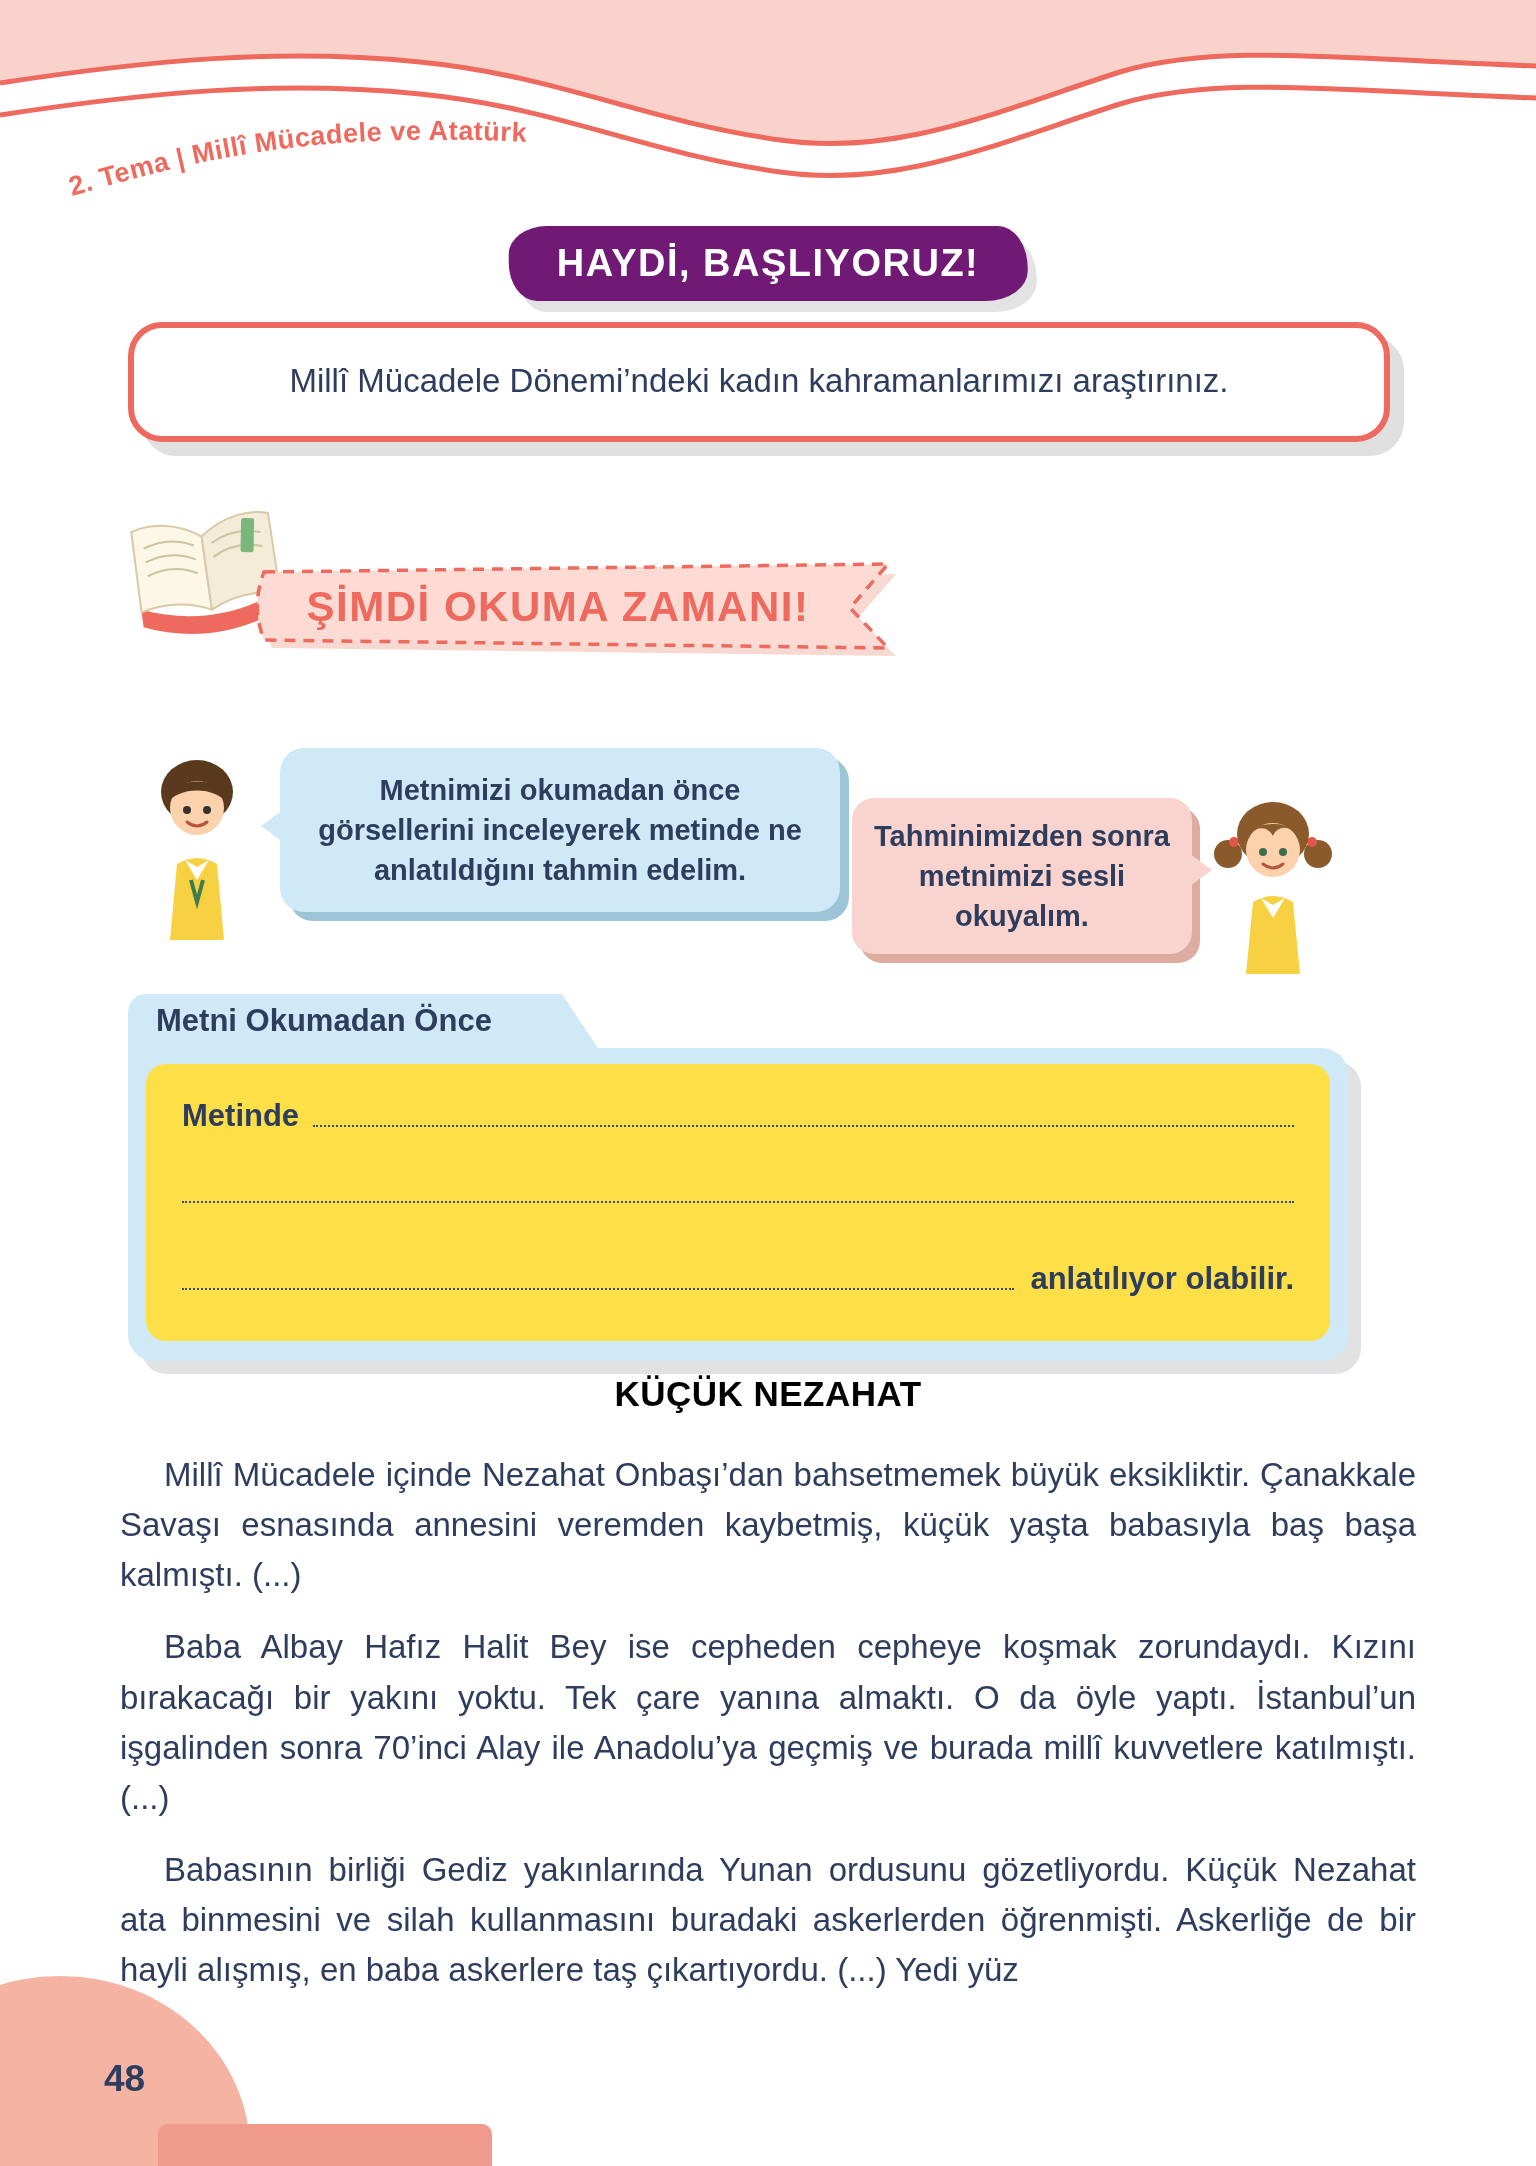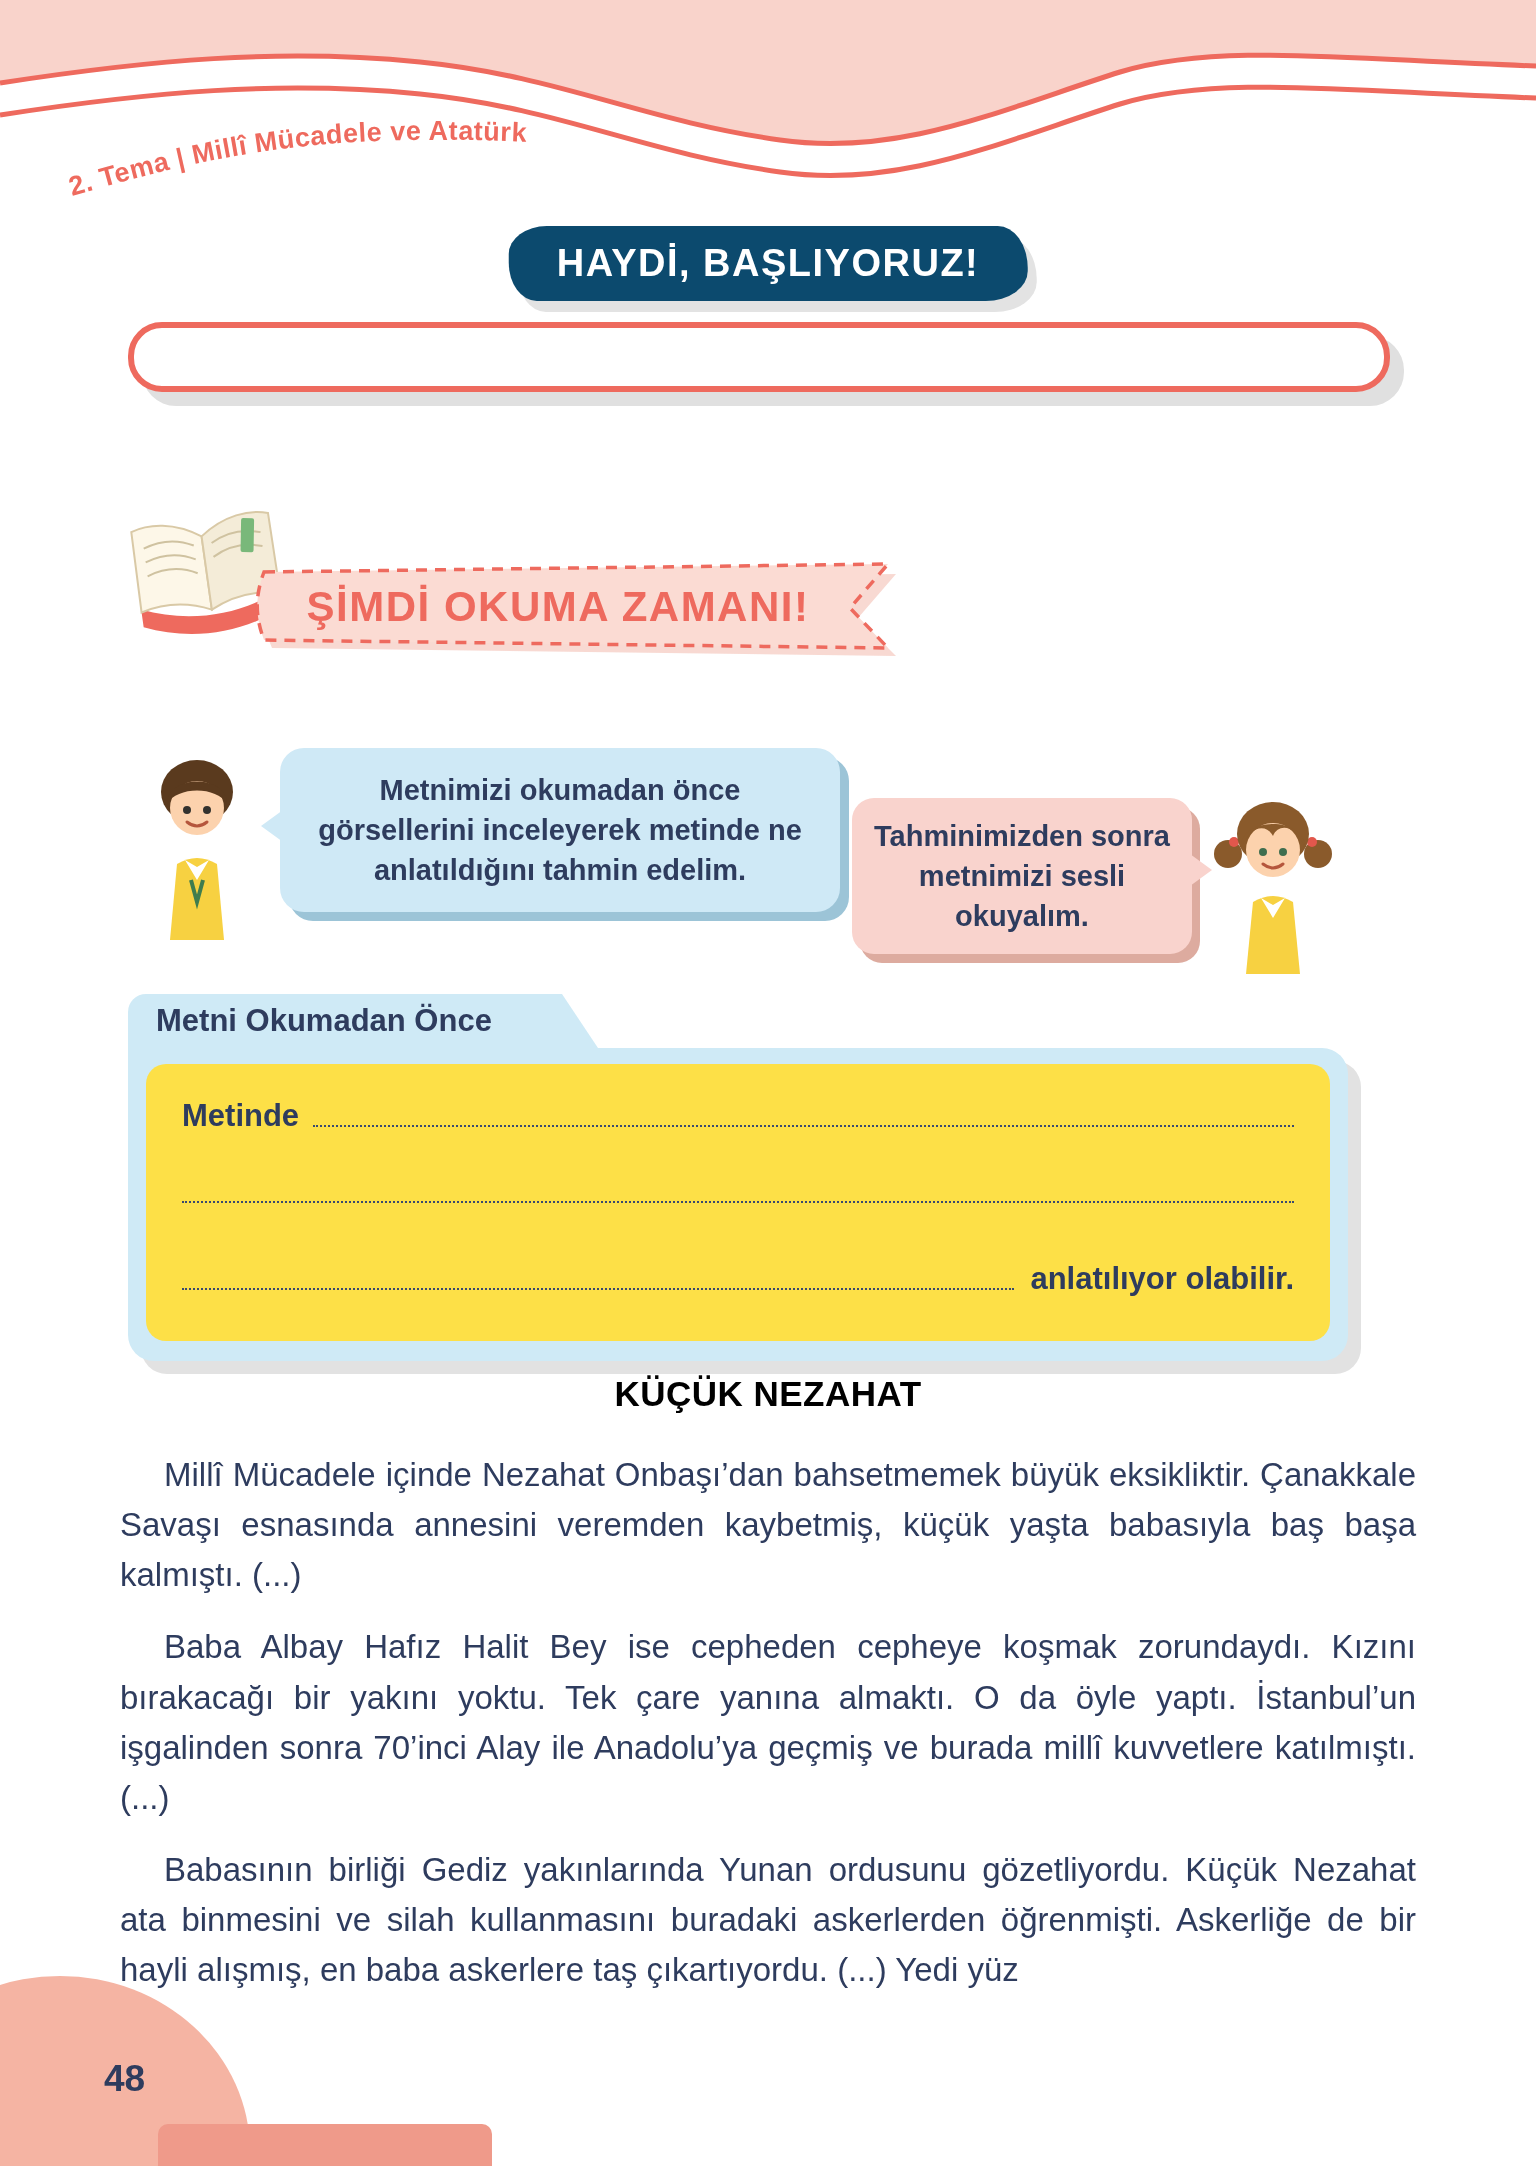--- a/index.html
+++ b/index.html
@@ -6,21 +6,21 @@
   .page{
     position:relative;width:1536px;height:2166px;background:#ffffff;overflow:hidden;
     font-family:"Liberation Sans", sans-serif;color:#2e3c5e;
   }
   
   .top-wave{position:absolute;left:0;top:0;width:1536px;height:230px;display:block;}
   .theme-text{font-family:"Liberation Sans",sans-serif;font-size:27px;font-weight:bold;fill:#ee6a5e;letter-spacing:.5px;}
   
   .banner-start{
     position:absolute;top:226px;left:50%;transform:translateX(-50%);
-    background:#0c4a6e;color:#ffffff;font-weight:bold;font-size:38px;letter-spacing:1.5px;
+    background:#701a75;color:#ffffff;font-weight:bold;font-size:38px;letter-spacing:1.5px;
     padding:16px 48px;white-space:nowrap;
     border-radius:38px 30px 42px 28px / 28px 42px 30px 38px;
     box-shadow:9px 11px 0 #e3e3e3;
   }
   
   .instruction-box{
     position:absolute;left:128px;top:322px;width:1262px;box-sizing:border-box;
     background:#ffffff;border:6px solid #ee6a5e;border-radius:34px;
     box-shadow:14px 14px 0 #e0e0e0;
     padding:28px 40px 30px;text-align:center;font-size:33px;line-height:1.5;color:#2e3c5e;
@@ -102,20 +102,21 @@
     <path d="M0,115 C150,92 280,80 420,94 C560,108 640,152 780,172 C900,189 1000,142 1120,104 C1220,74 1350,92 1536,98" fill="none" stroke="#ee6a5e" stroke-width="5"></path>
     <path id="themePath" d="M72,196 C230,150 340,128 600,146" fill="none"></path>
     <text class="theme-text">
       <textPath href="#themePath">2. Tema | Millî Mücadele ve Atatürk</textPath>
     </text>
   </svg>
 
   <div class="banner-start">HAYDİ, BAŞLIYORUZ!</div>
 
   <div class="instruction-box">
+    <span class="line">Millî Mücadele Dönemi’ndeki kadın kahramanlarımızı araştırınız.</span>
   </div>
 
   <svg class="book-icon" viewBox="0 0 170 146">
     <g transform="rotate(-8 85 73)">
       <path d="M15,98 C60,118 110,118 155,98 L155,116 C110,136 60,136 15,116 Z" fill="#ee6a5e"></path>
       <path d="M85,34 C60,16 34,14 16,20 L15,101 C38,95 62,97 85,108 Z" fill="#fdf7e8" stroke="#d9c9a6" stroke-width="2"></path>
       <path d="M85,34 C110,16 136,14 154,20 L155,101 C132,95 108,97 85,108 Z" fill="#f4ecd8" stroke="#d9c9a6" stroke-width="2"></path>
       <path d="M26,38 C44,32 60,33 76,42" stroke="#cfc2a0" fill="none" stroke-width="2"></path>
       <path d="M26,52 C44,46 60,47 76,56" stroke="#cfc2a0" fill="none" stroke-width="2"></path>
       <path d="M26,66 C44,60 60,61 76,70" stroke="#cfc2a0" fill="none" stroke-width="2"></path>

